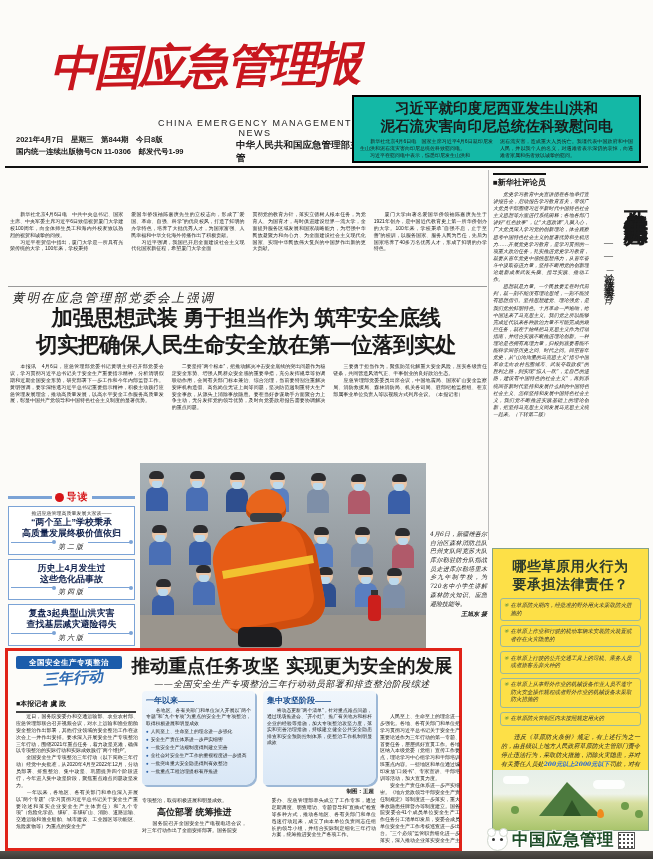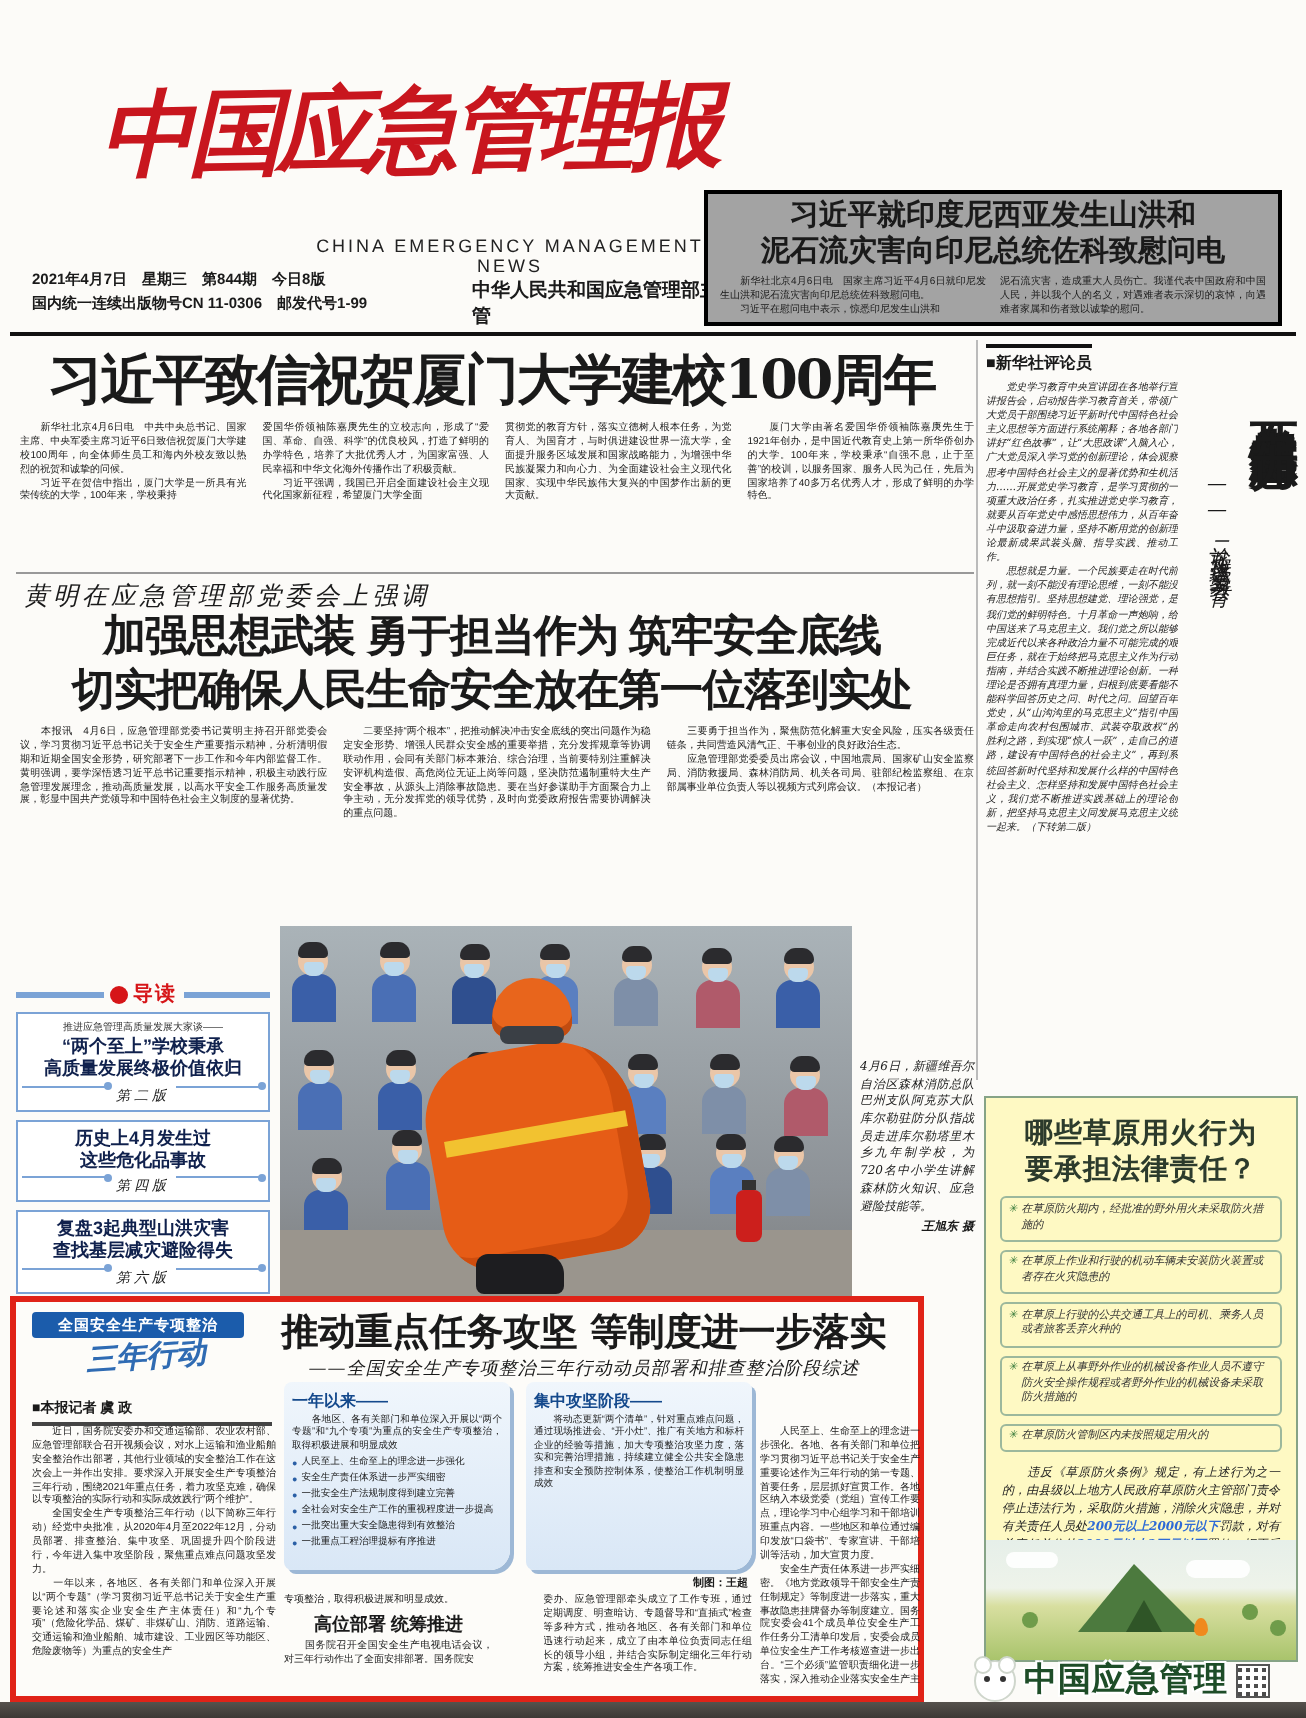--- a/index.html
+++ b/index.html
@@ -14,21 +14,21 @@
   .serifb{font-family:"DejaVu Serif",serif;font-weight:bold;}
   .tiny{font-size:5px;line-height:1.38;}
 
   
   .masthead{left:50px;top:18px;width:310px;height:100px;color:#c8161e;
             font-family:"DejaVu Serif",serif;font-style:italic;font-weight:bold;
             font-size:47px;letter-spacing:-3px;line-height:96px;transform:rotate(-1deg);}
   .eng{left:142px;top:118px;width:226px;font-size:9px;letter-spacing:1.5px;color:#222;}
   .dateline{left:16px;top:134px;width:205px;font-size:7.5px;line-height:1.6;}
   .supervisor{left:236px;top:139px;width:130px;font-size:9.5px;}
-  .topbox{left:352px;top:95px;width:289px;height:68px;border:2px solid #000;background:#a3a3a3;box-sizing:border-box;padding:3px 6px;}
+  .topbox{left:352px;top:95px;width:289px;height:68px;border:2px solid #000;background:#14b8a6;box-sizing:border-box;padding:3px 6px;}
   .topbox-h{font-size:14.5px;line-height:1.22;letter-spacing:0;}
   .topbox-cols{display:flex;gap:7px;margin-top:3px;}
   .topbox-cols div{flex:1;}
   .hrule{left:5px;top:166px;width:643px;height:2px;background:#111;}
 
   
   .lead-h{left:6px;top:172px;width:480px;font-size:27px;letter-spacing:-1px;}
   .lead-body{left:10px;top:211px;width:477px;height:70px;column-count:4;column-gap:8px;overflow:hidden;}
   .rule2{left:8px;top:286px;width:479px;height:1px;background:#999;}
 
@@ -96,21 +96,21 @@
   .p-intro{font-size:4.8px;line-height:1.35;}
   .p-bullet{font-size:4.8px;line-height:1.35;display:flex;gap:2px;margin-top:1.5px;}
   .p-dot{color:#2a5fa5;font-size:4.5px;}
   .p-credit{text-align:right;font-size:5.5px;font-weight:bold;margin:3px 2px 2px 0;}
   .sp-bottom{display:flex;gap:25px;margin-top:1px;}
   .sp-bcol{width:113px;height:52px;overflow:hidden;}
   .sp-subhead{font-size:9px;text-align:center;font-weight:bold;margin:2px 0;}
   .sp-col4{left:372px;top:62px;width:80px;height:130px;overflow:hidden;}
 
   
-  .greenbox{left:492px;top:548px;width:157px;height:283px;border:1.5px solid #86a386;background:#fef9c3;box-sizing:border-box;overflow:hidden;}
+  .greenbox{left:492px;top:548px;width:157px;height:283px;border:1.5px solid #86a386;background:#fde047;box-sizing:border-box;overflow:hidden;}
   .gb-title{font-size:14px;line-height:1.3;color:#2c3b2c;margin-top:8px;letter-spacing:0.5px;}
   .gb-list{padding:5px 7px 0;}
   .gb-item{border:1px solid #9cb89c;border-radius:3px;padding:2.5px 3px;margin-bottom:4px;font-size:5.5px;line-height:1.4;color:#333;display:flex;gap:2px;}
   .gb-star{color:#3f7f3f;font-size:5.5px;}
   .gb-para{padding:2px 8px 0;font-size:6px;line-height:1.5;color:#222;}
   .gb-hl{color:#2e6bd6;font-weight:bold;}
   .gb-src{padding:2px 9px 0;font-size:6px;text-align:right;font-weight:bold;}
   .gb-illus{position:absolute;left:0;bottom:0;width:100%;height:60px;background:linear-gradient(#e6efe9 0%,#eef3ea 40%,#d8dfa0 55%,#a9c46c 100%);overflow:hidden;}
   .cloud{position:absolute;background:#fff;border-radius:10px;opacity:.9;}
   .tent{position:absolute;left:46px;bottom:14px;width:0;height:0;border-left:28px solid transparent;border-right:34px solid transparent;border-bottom:34px solid #4c7a3e;}
@@ -151,21 +151,20 @@
       <div>泥石流灾害向印尼总统佐科致慰问电</div>
     </div>
     <div class="topbox-cols tiny jus">
       <div class="pre">　　新华社北京4月6日电　国家主席习近平4月6日就印尼发生山洪和泥石流灾害向印尼总统佐科致慰问电。
 　　习近平在慰问电中表示，惊悉印尼发生山洪和</div>
       <div class="pre">泥石流灾害，造成重大人员伤亡。我谨代表中国政府和中国人民，并以我个人的名义，对遇难者表示深切的哀悼，向遇难者家属和伤者致以诚挚的慰问。</div>
     </div>
   </div>
   <div class="abs hrule"></div>
 
-  <div class="abs lead-h serifb ctr">习近平致信祝贺厦门大学建校100周年</div>
   <div class="abs lead-body tiny jus">
     <div class="pre">　　新华社北京4月6日电　中共中央总书记、国家主席、中央军委主席习近平6日致信祝贺厦门大学建校100周年，向全体师生员工和海内外校友致以热烈的祝贺和诚挚的问候。
 　　习近平在贺信中指出，厦门大学是一所具有光荣传统的大学，100年来，学校秉持</div>
     <div class="pre">爱国华侨领袖陈嘉庚先生的立校志向，形成了“爱国、革命、自强、科学”的优良校风，打造了鲜明的办学特色，培养了大批优秀人才，为国家富强、人民幸福和中华文化海外传播作出了积极贡献。
 　　习近平强调，我国已开启全面建设社会主义现代化国家新征程，希望厦门大学全面</div>
     <div class="pre">贯彻党的教育方针，落实立德树人根本任务，为党育人、为国育才，与时俱进建设世界一流大学，全面提升服务区域发展和国家战略能力，为增强中华民族凝聚力和向心力、为全面建设社会主义现代化国家、实现中华民族伟大复兴的中国梦作出新的更大贡献。</div>
     <div class="pre">　　厦门大学由著名爱国华侨领袖陈嘉庚先生于1921年创办，是中国近代教育史上第一所华侨创办的大学。100年来，学校秉承“自强不息，止于至善”的校训，以服务国家、服务人民为己任，先后为国家培养了40多万名优秀人才，形成了鲜明的办学特色。</div>
   </div>
   <div class="abs rule2"></div>
 
@@ -396,21 +395,21 @@
     <div class="ext"></div>
   </div>
   <div class="abs caption kai jus">
     <span>4月6日，新疆维吾尔自治区森林消防总队巴州支队阿克苏大队库尔勒驻防分队指战员走进库尔勒塔里木乡九年制学校，为720名中小学生讲解森林防火知识、应急避险技能等。</span>
     <div class="cap-credit b">王旭东 摄</div>
   </div>
 
   <div class="abs redbox">
     <div class="abs logo1 ctr b">全国安全生产专项整治</div>
     <div class="abs logo2 ctr">三年行动</div>
-    <div class="abs sp-h serifb ctr">推动重点任务攻坚 等制度进一步落实</div>
+    <div class="abs sp-h serifb ctr">推动重点任务攻坚 实现更为安全的发展</div>
     <div class="abs sp-sub kai ctr">——全国安全生产专项整治三年行动动员部署和排查整治阶段综述</div>
     <div class="abs sp-byline b">■本报记者 虞 政</div>
     <div class="abs sp-col1 tiny jus pre">　　近日，国务院安委办和交通运输部、农业农村部、应急管理部联合召开视频会议，对水上运输和渔业船舶安全整治作出部署，其他行业领域的安全整治工作在这次会上一并作出安排。要求深入开展安全生产专项整治三年行动，围绕2021年重点任务，着力攻坚克难，确保以专项整治的实际行动和实际成效践行“两个维护”。
 　　全国安全生产专项整治三年行动（以下简称三年行动）经党中央批准，从2020年4月至2022年12月，分动员部署、排查整治、集中攻坚、巩固提升四个阶段进行，今年进入集中攻坚阶段，聚焦重点难点问题攻坚发力。
 　　一年以来，各地区、各有关部门和单位深入开展以“两个专题”（学习贯彻习近平总书记关于安全生产重要论述和落实企业安全生产主体责任）和“九个专项”（危险化学品、煤矿、非煤矿山、消防、道路运输、交通运输和渔业船舶、城市建设、工业园区等功能区、危险废物等）为重点的安全生产</div>
 
     <div class="abs panelwrap">
       <div class="panels">
         <div class="panel">
           <div class="p-title">一年以来——</div>

